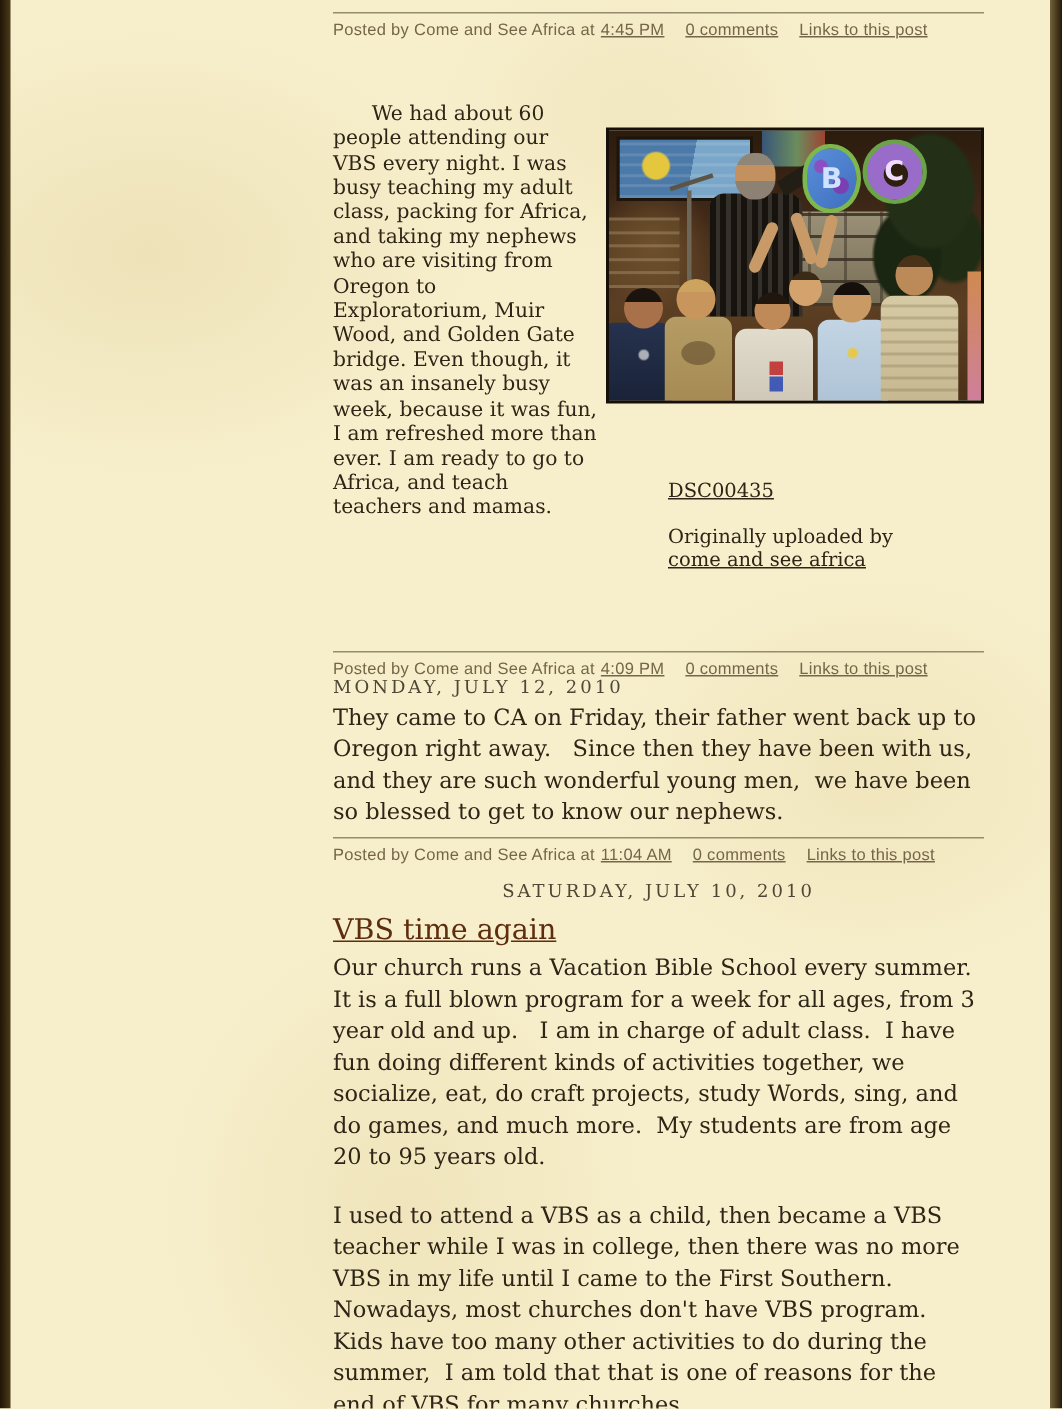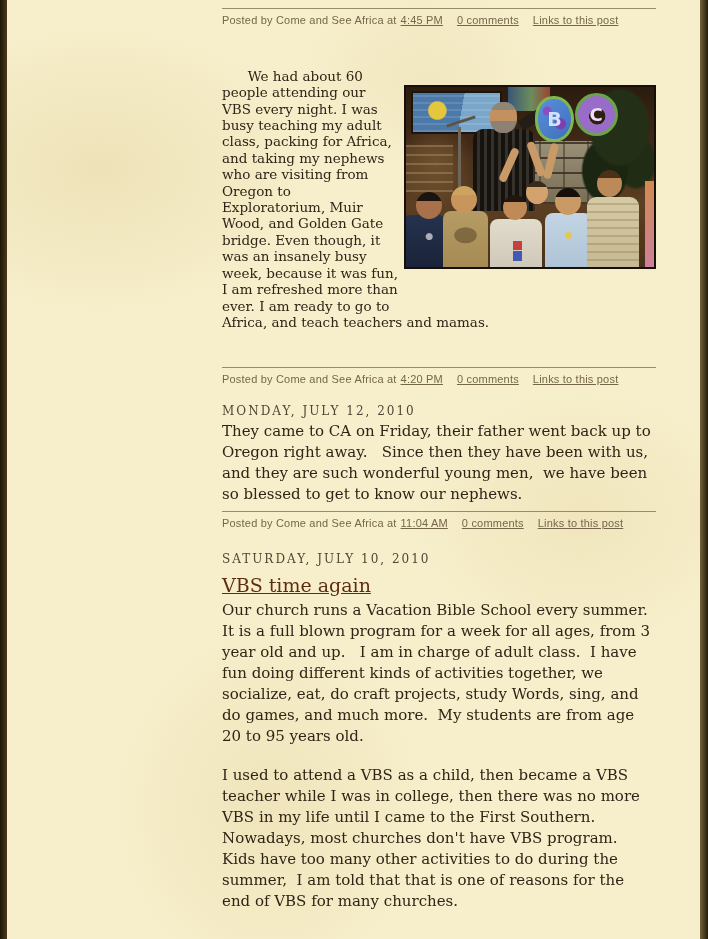--- a/index.html
+++ b/index.html
@@ -38,22 +38,22 @@
   .post-title{
     display:inline-block;font-size:19px;color:#5e2d0e;
     text-decoration:underline;cursor:pointer;line-height:1.15;
   }
   .t1{margin-top:21px;}
   .t2{margin-top:9px;}
 
   .date-header{
     font-size:12px;color:#4f4736;letter-spacing:2px;line-height:1.1;
   }
-  .d1{margin-top:20px;}
-  .d2{margin-top:24px;}
+  .d1{}
+  .d2{margin-top:12px;text-align:center;}
 
   .body-text{
     font-size:15px;line-height:21px;color:#2e2517;white-space:pre-wrap;
   }
   .b2{margin-top:3px;}
   .para{margin:0 0 18px 0;}
   .para-first{margin-top:3px;}
 
   .post1-body{margin-top:9px;font-size:13.5px;line-height:16.4px;color:#2e2517;white-space:pre-wrap;}
   .flickr-float{float:right;width:252px;margin:1px 0 4px 6px;}
@@ -188,27 +188,32 @@
           <div class="k2-head"></div>
           <div class="k3-shirt"></div>
           <div class="k3-head"></div>
           <div class="k4-head"></div>
           <div class="k5-shirt"></div>
           <div class="k5-head"></div>
           <div class="k6-shirt"></div>
           <div class="k6-head"></div>
           <div class="k7-sliver"></div>
         </div>
+        <div class="caption">
+          <a>DSC00435</a><br>
+          <span>Originally uploaded by</span>
+          <a>come and see africa</a>
+        </div>
       </div>
       <span>We had about 60 people attending our VBS every night. I was busy teaching my adult class, packing for Africa, and taking my nephews who are visiting from Oregon to Exploratorium, Muir Wood, and Golden Gate bridge. Even though, it was an insanely busy week, because it was fun, I am refreshed more than ever. I am ready to go to Africa, and teach teachers and mamas.</span>
     </div>
 
     <div class="rule rule-mid"></div>
     <div class="byline">
-      <span>Posted by Come and See Africa at</span><a>4:20 PM</a><a class="gap">0 comments</a><a class="gap">Links to this post</a>
+      <span>Posted by Come and See Africa at</span><a>4:09 PM</a><a class="gap">0 comments</a><a class="gap">Links to this post</a>
     </div>
 
     <div class="date-header d1">MONDAY, JULY 12, 2010</div>
     <div class="body-text b2">They came to CA on Friday, their father went back up to Oregon right away.   Since then they have been with us, and they are such wonderful young men,  we have been so blessed to get to know our nephews.</div>
 
     <div class="rule rule-tight"></div>
     <div class="byline">
       <span>Posted by Come and See Africa at</span><a>11:04 AM</a><a class="gap">0 comments</a><a class="gap">Links to this post</a>
     </div>
 

